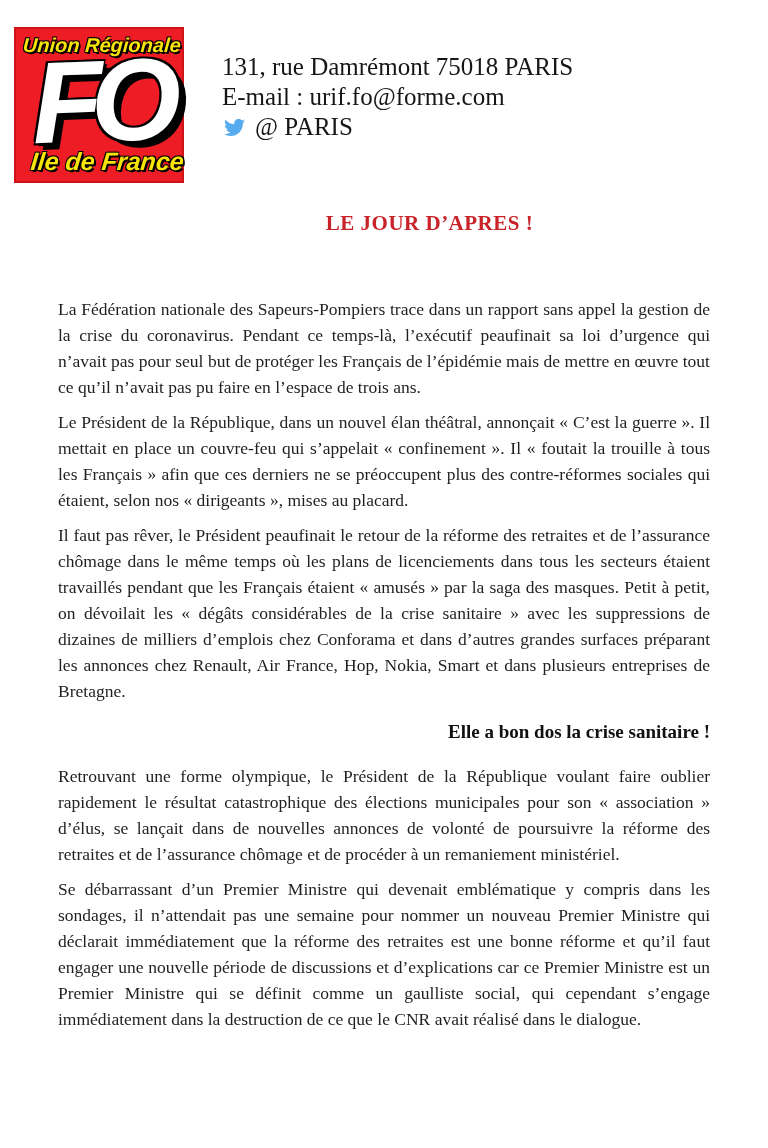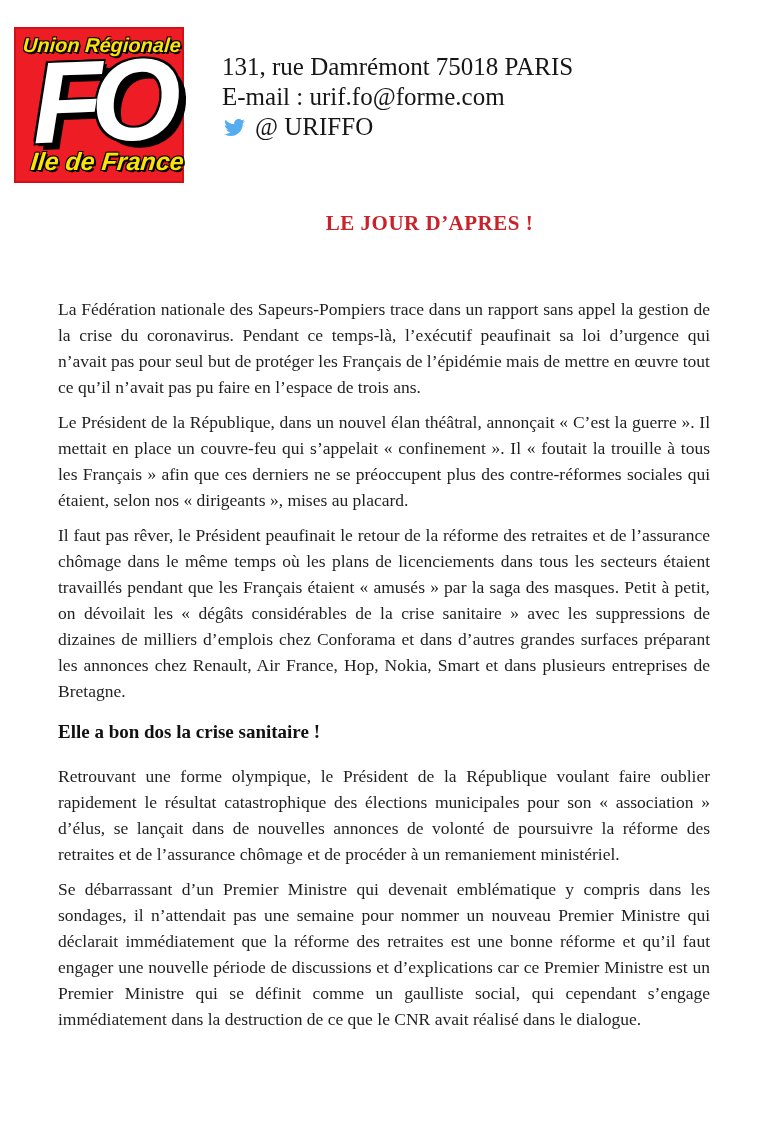--- a/index.html
+++ b/index.html
@@ -58,39 +58,39 @@
     color:var(--title-red,#c9232a);
   }
   
   .content{
     position:absolute;top:296px;left:58px;width:652px;
     text-align:justify;font-size:17.5px;line-height:26px;color:#1f1f1f;
   }
   .content p{margin:0 0 9px 0;}
   .content h2{
     font-size:19px;line-height:26px;margin:15px 0 18px 0;
-    text-align:left;color:#111;
+    text-align:right;color:#111;
   }
 </style>
 </head>
 <body>
 
 <div class="logo">
   <span class="logo-top">Union Régionale</span>
   <span class="logo-fo">FO</span>
   <span class="logo-bottom">Ile de France</span>
 </div>
 
 <div class="contact">
   <div class="row">131, rue Damrémont 75018 PARIS</div>
   <div class="row">E-mail : urif.fo@forme.com</div>
   <div class="row">
     <svg class="twitter-icon" viewBox="0 0 24 24" aria-hidden="true">
       <path fill="#55acee" d="M24 4.557c-.883.392-1.832.656-2.828.775 1.017-.609 1.798-1.574 2.165-2.724-.951.564-2.005.974-3.127 1.195-.897-.957-2.178-1.555-3.594-1.555-3.179 0-5.515 2.966-4.797 6.045-4.091-.205-7.719-2.165-10.148-5.144-1.29 2.213-.669 5.108 1.523 6.574-.806-.026-1.566-.247-2.229-.616-.054 2.281 1.581 4.415 3.949 4.89-.693.188-1.452.232-2.224.084.626 1.956 2.444 3.379 4.6 3.419-2.07 1.623-4.678 2.348-7.29 2.04 2.179 1.397 4.768 2.212 7.548 2.212 9.142 0 14.307-7.721 13.995-14.646.962-.695 1.797-1.562 2.457-2.549z"></path>
-    </svg><span>@ URIFFO</span>
+    </svg><span>@ PARIS</span>
   </div>
 </div>
 
 <div class="doc-title">LE JOUR D’APRES !</div>
 
 <div class="content">
   <p>La Fédération nationale des Sapeurs-Pompiers trace dans un rapport sans appel la gestion de la crise du coronavirus. Pendant ce temps-là, l’exécutif peaufinait sa loi d’urgence qui n’avait pas pour seul but de protéger les Français de l’épidémie mais de mettre en œuvre tout ce qu’il n’avait pas pu faire en l’espace de trois ans.</p>
   <p>Le Président de la République, dans un nouvel élan théâtral, annonçait «&nbsp;C’est la guerre&nbsp;». Il mettait en place un couvre-feu qui s’appelait «&nbsp;confinement&nbsp;». Il «&nbsp;foutait la trouille à tous les Français&nbsp;» afin que ces derniers ne se préoccupent plus des contre-réformes sociales qui étaient, selon nos «&nbsp;dirigeants&nbsp;», mises au placard.</p>
   <p>Il faut pas rêver, le Président peaufinait le retour de la réforme des retraites et de l’assurance chômage dans le même temps où les plans de licenciements dans tous les secteurs étaient travaillés pendant que les Français étaient «&nbsp;amusés&nbsp;» par la saga des masques. Petit à petit, on dévoilait les «&nbsp;dégâts considérables de la crise sanitaire&nbsp;» avec les suppressions de dizaines de milliers d’emplois chez Conforama et dans d’autres grandes surfaces préparant les annonces chez Renault, Air France, Hop, Nokia, Smart et dans plusieurs entreprises de Bretagne.</p>
   <h2>Elle a bon dos la crise sanitaire !</h2>

